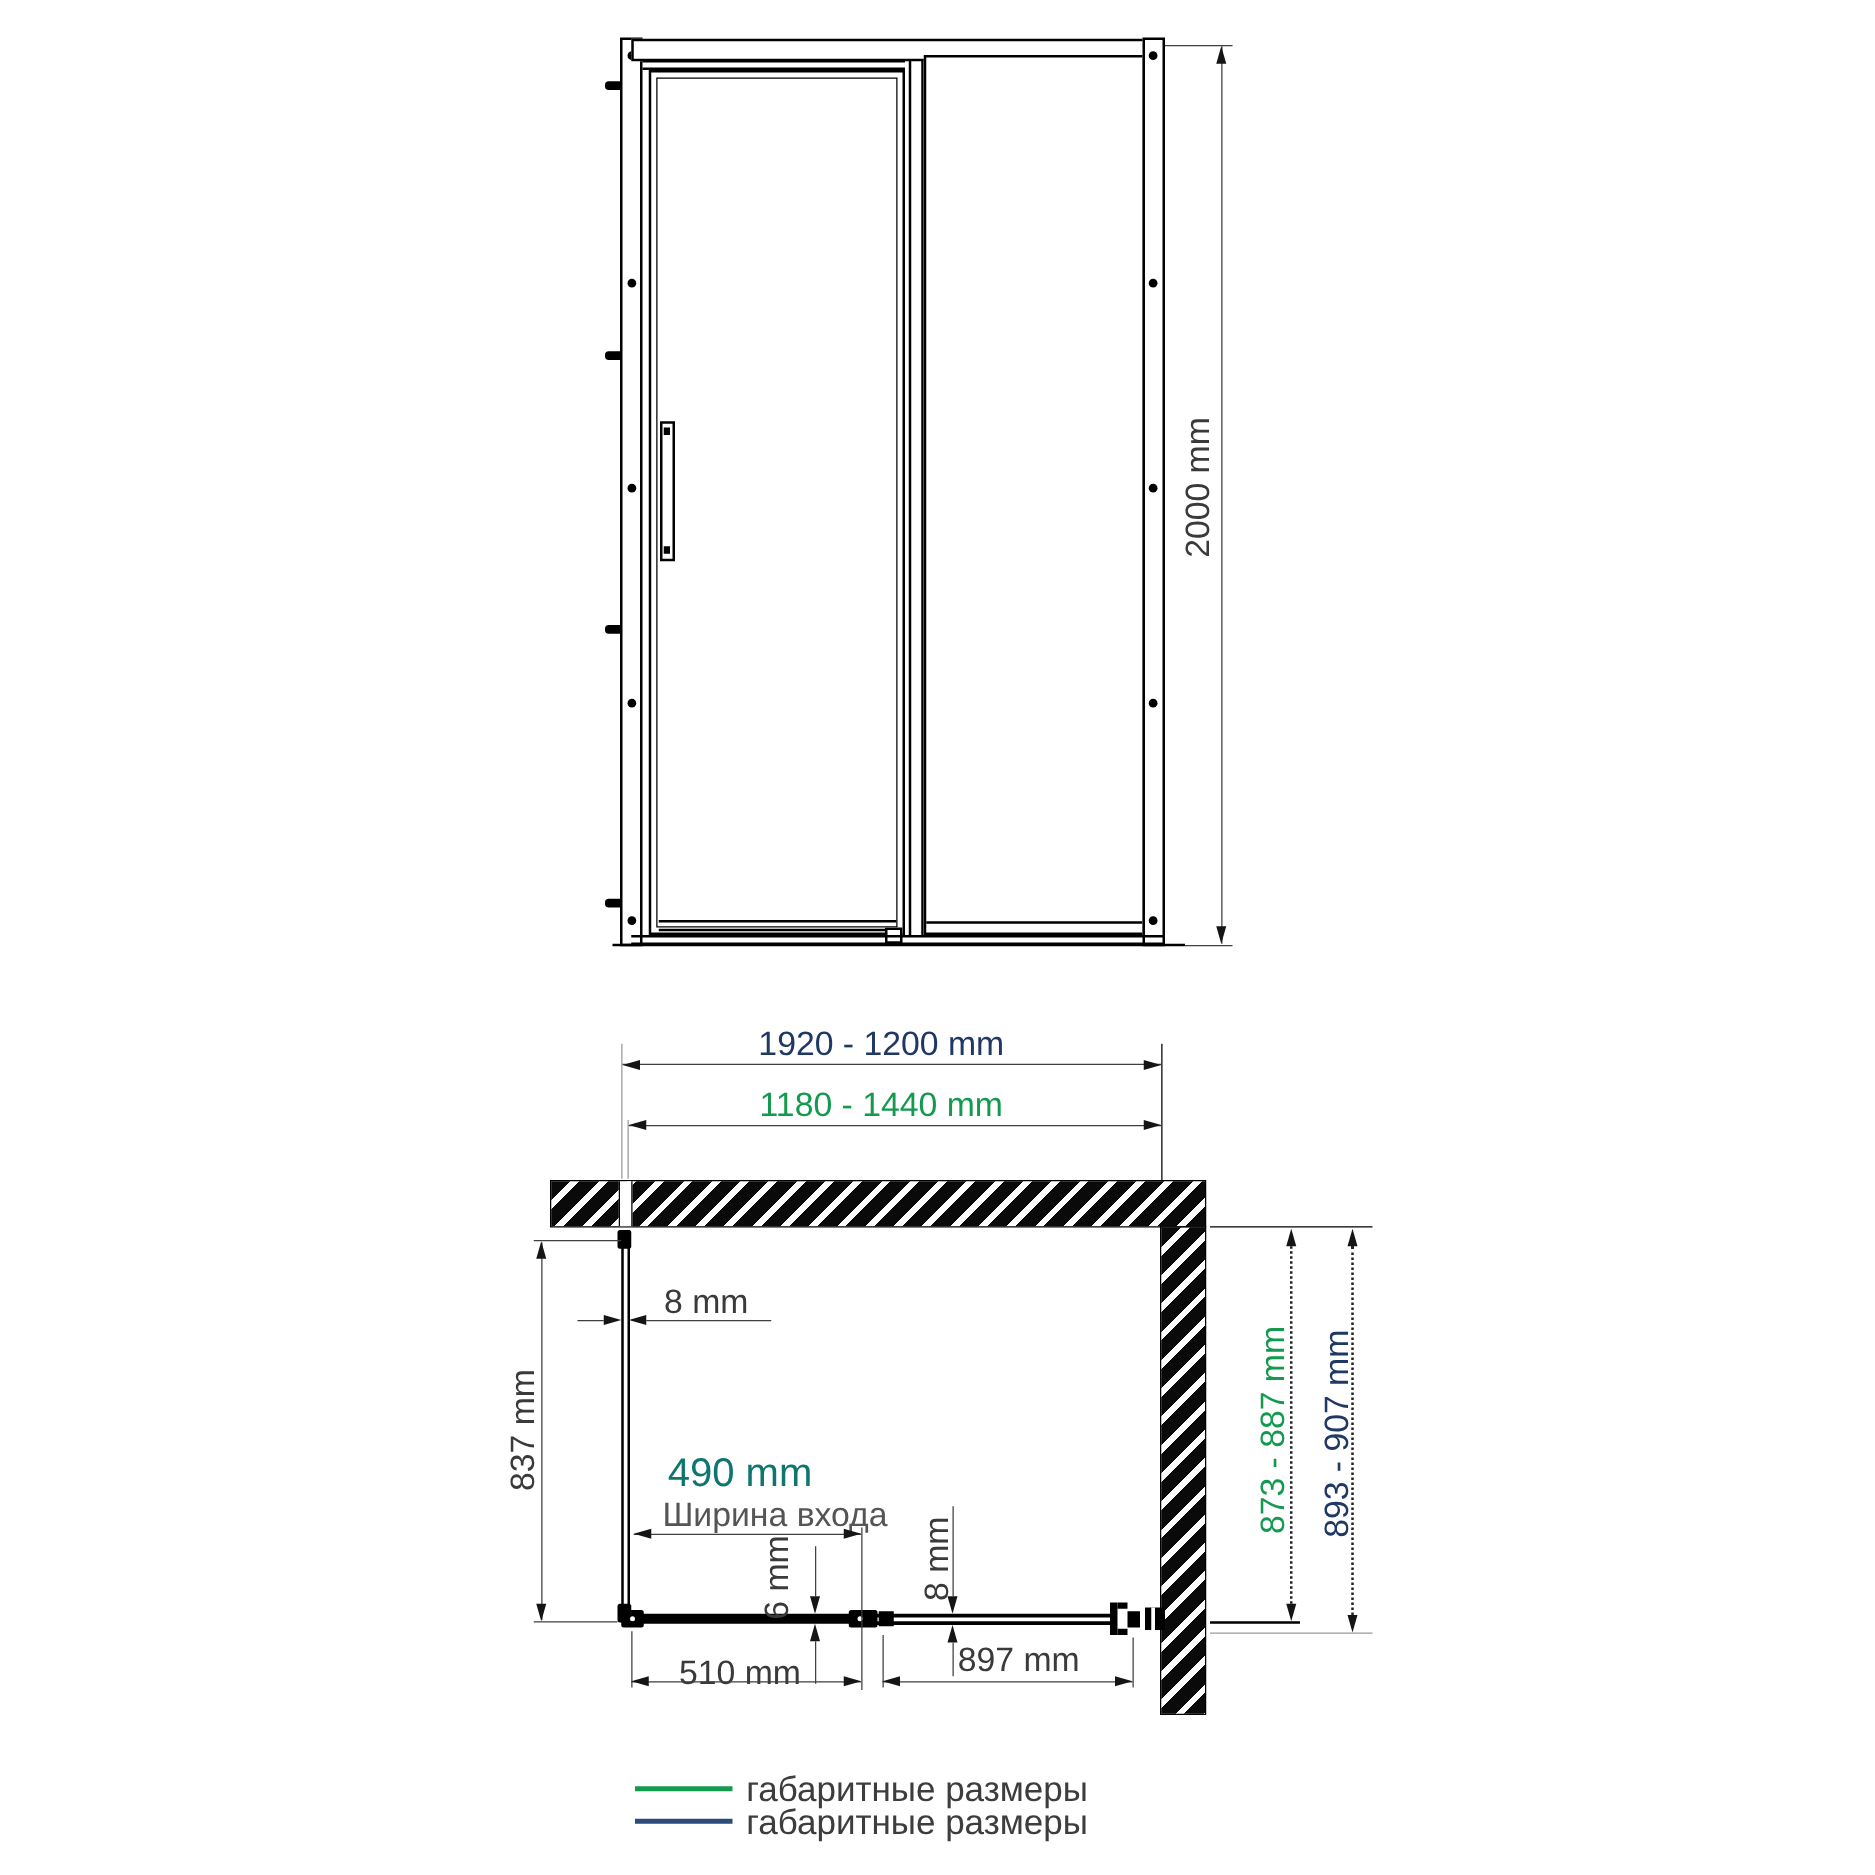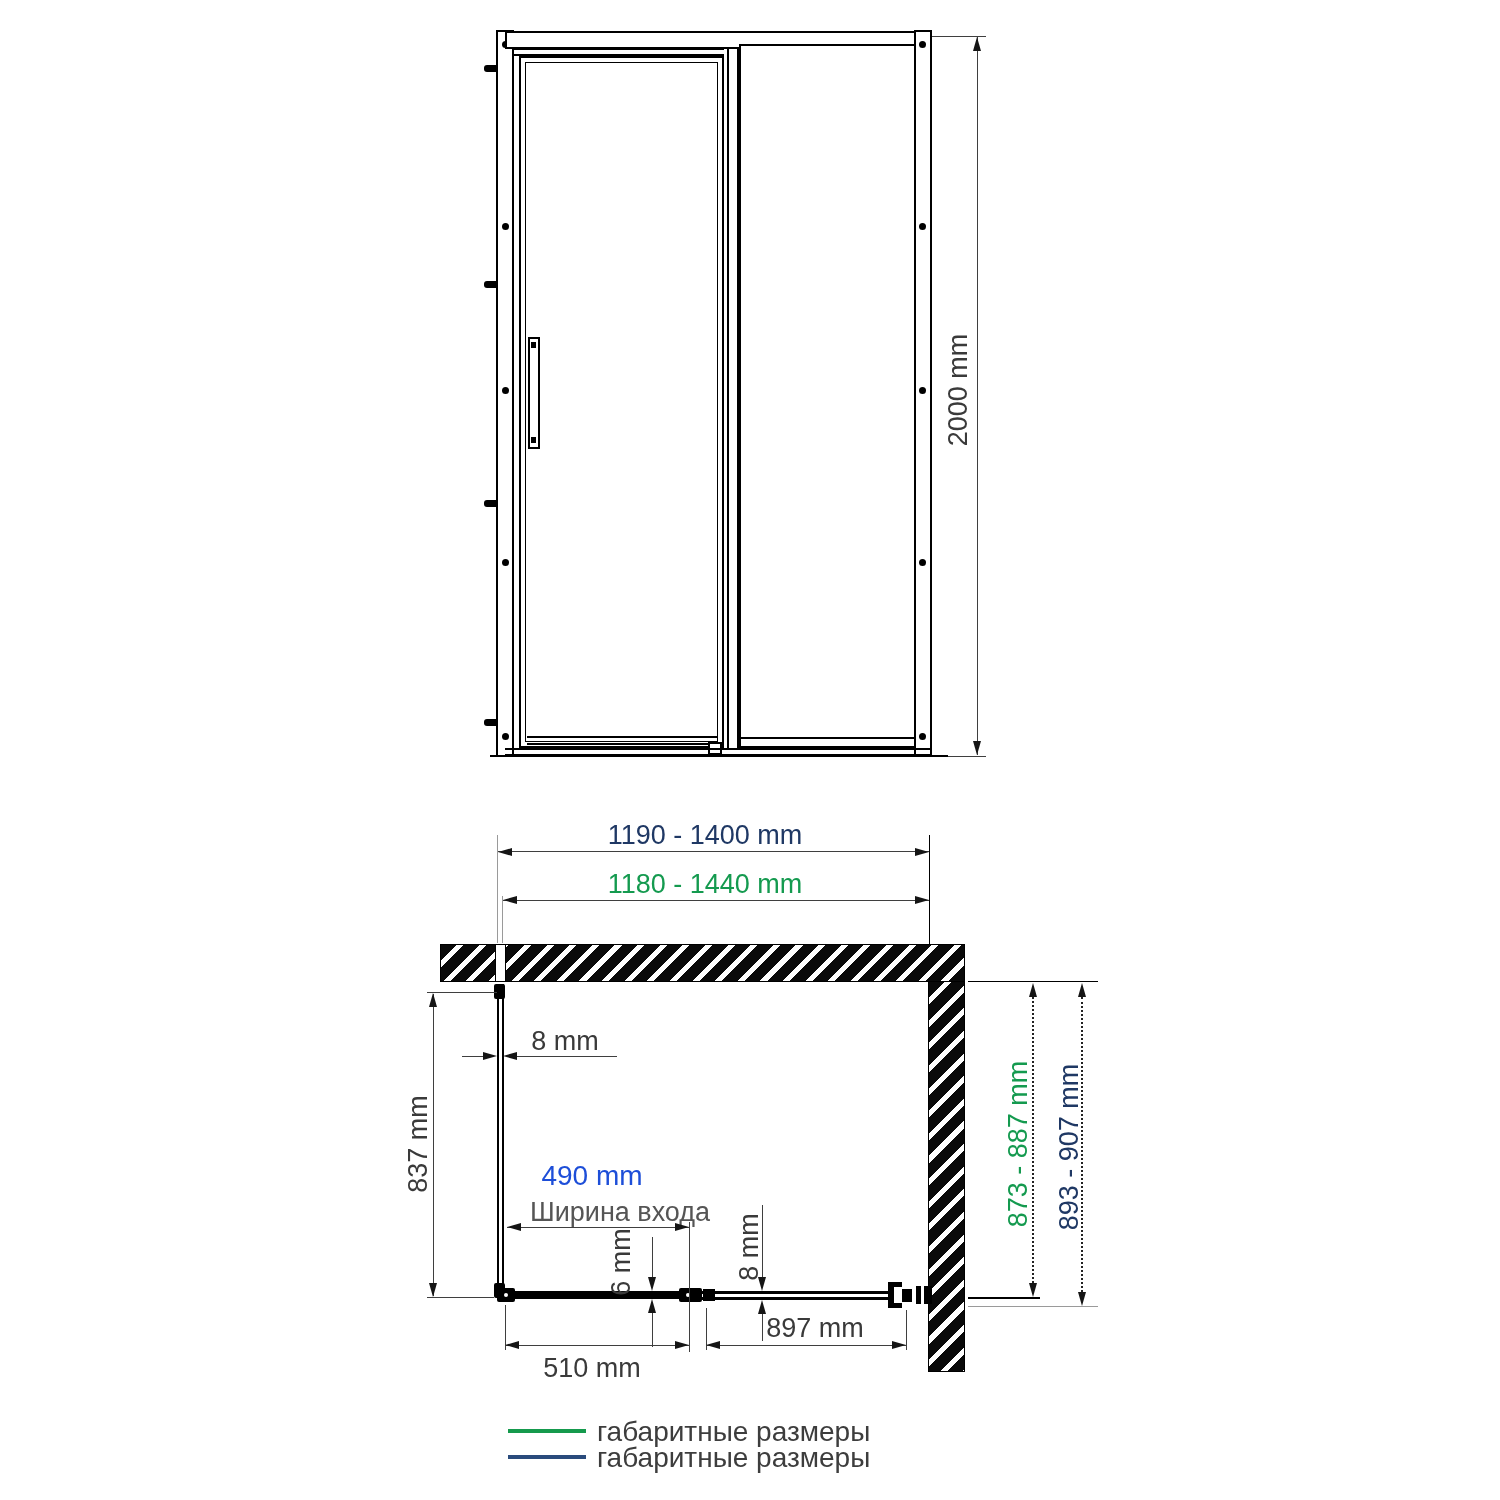--- a/index.html
+++ b/index.html
@@ -13,21 +13,21 @@
   .lng{position:absolute;background:#9a9a9a}
   .frame{position:absolute;border:2px solid #000;background:#fff}
   .thin{position:absolute;border:1px solid #000;background:transparent}
   .dbl{position:absolute;border-top:2px solid #000;border-bottom:2px solid #000;background:transparent}
   .blk{position:absolute;background:#000}
   .dot{position:absolute;width:7px;height:7px;border-radius:50%;background:#000}
   .hatch{position:absolute;border:1px solid #000;
          background:repeating-linear-gradient(135deg,#0a0a0a 0 11px,#fff 11px 16px)}
   
   .dim{position:absolute;font-size:27px;line-height:1;color:#3a3a3a;text-align:center;white-space:nowrap}
-  .big{font-size:28px;color:#1d4ed8}
+  .big{font-size:32px;color:#0f766e}
   .cap{color:#555}
   .navy{color:#1f3864}
   .green{color:#149a4f}
   .rot{transform:rotate(-90deg)}
   
   .arr{position:absolute;width:0;height:0;border-style:solid;border-color:transparent}
   .arr.l{border-width:4px 14px 4px 0;border-right-color:#151515}
   .arr.r{border-width:4px 0 4px 14px;border-left-color:#151515}
   .arr.u{border-width:0 4px 14px 4px;border-bottom-color:#151515}
   .arr.d{border-width:14px 4px 0 4px;border-top-color:#151515}
@@ -119,21 +119,21 @@
     <div class="blk" style="left:894px;top:1303px;width:8px;height:5px"></div>
     <div class="blk" style="left:902px;top:1289px;width:10px;height:13px"></div>
     <div class="blk" style="left:916px;top:1286px;width:16px;height:18px"></div>
     <div class="abs" style="left:921px;top:1286px;width:3px;height:18px;background:#fff"></div>
 
     <div class="lng" style="left:497px;top:835px;width:1px;height:108px"></div>
     <div class="lnk" style="left:929px;top:835px;width:1px;height:109px"></div>
     <div class="ln" style="left:498px;top:851px;width:431px;height:1px"></div>
     <div class="arr l" style="left:498px;top:848px"></div>
     <div class="arr r" style="left:915px;top:848px"></div>
-    <div class="dim navy" style="left:575px;top:822px;width:260px;height:26px">1190 - 1400 mm</div>
+    <div class="dim navy" style="left:575px;top:822px;width:260px;height:26px">1920 - 1200 mm</div>
 
     <div class="lng" style="left:502px;top:896px;width:1px;height:47px"></div>
     <div class="ln" style="left:503px;top:900px;width:426px;height:1px"></div>
     <div class="arr l" style="left:503px;top:896px"></div>
     <div class="arr r" style="left:915px;top:896px"></div>
     <div class="dim green" style="left:575px;top:871px;width:260px;height:26px">1180 - 1440 mm</div>
 
     <div class="dim" style="left:520px;top:1028px;width:90px;height:26px">8 mm</div>
     <div class="ln" style="left:517px;top:1056px;width:100px;height:1px"></div>
     <div class="ln" style="left:462px;top:1056px;width:21px;height:1px"></div>
@@ -159,21 +159,21 @@
     <div class="arr d" style="left:648px;top:1277px"></div>
     <div class="arr u" style="left:648px;top:1299px"></div>
     <div class="ln" style="left:652px;top:1313px;width:1px;height:34px"></div>
 
     <div class="dim rot" style="left:704px;top:1234px;width:90px;height:26px">8 mm</div>
     <div class="ln" style="left:762px;top:1205px;width:1px;height:72px"></div>
     <div class="arr d" style="left:758px;top:1277px"></div>
     <div class="arr u" style="left:758px;top:1300px"></div>
     <div class="ln" style="left:762px;top:1314px;width:1px;height:27px"></div>
 
-    <div class="dim" style="left:492px;top:1355px;width:200px;height:27px">510 mm</div>
+    <div class="dim" style="left:492px;top:1325px;width:200px;height:27px">510 mm</div>
     <div class="ln" style="left:505px;top:1305px;width:1px;height:45px"></div>
     <div class="ln" style="left:505px;top:1345px;width:184px;height:1px"></div>
     <div class="arr l" style="left:505px;top:1341px"></div>
     <div class="arr r" style="left:675px;top:1341px"></div>
 
     <div class="dim" style="left:715px;top:1315px;width:200px;height:27px">897 mm</div>
     <div class="ln" style="left:706px;top:1308px;width:1px;height:42px"></div>
     <div class="ln" style="left:906px;top:1310px;width:1px;height:40px"></div>
     <div class="ln" style="left:706px;top:1345px;width:200px;height:1px"></div>
     <div class="arr l" style="left:706px;top:1341px"></div>

